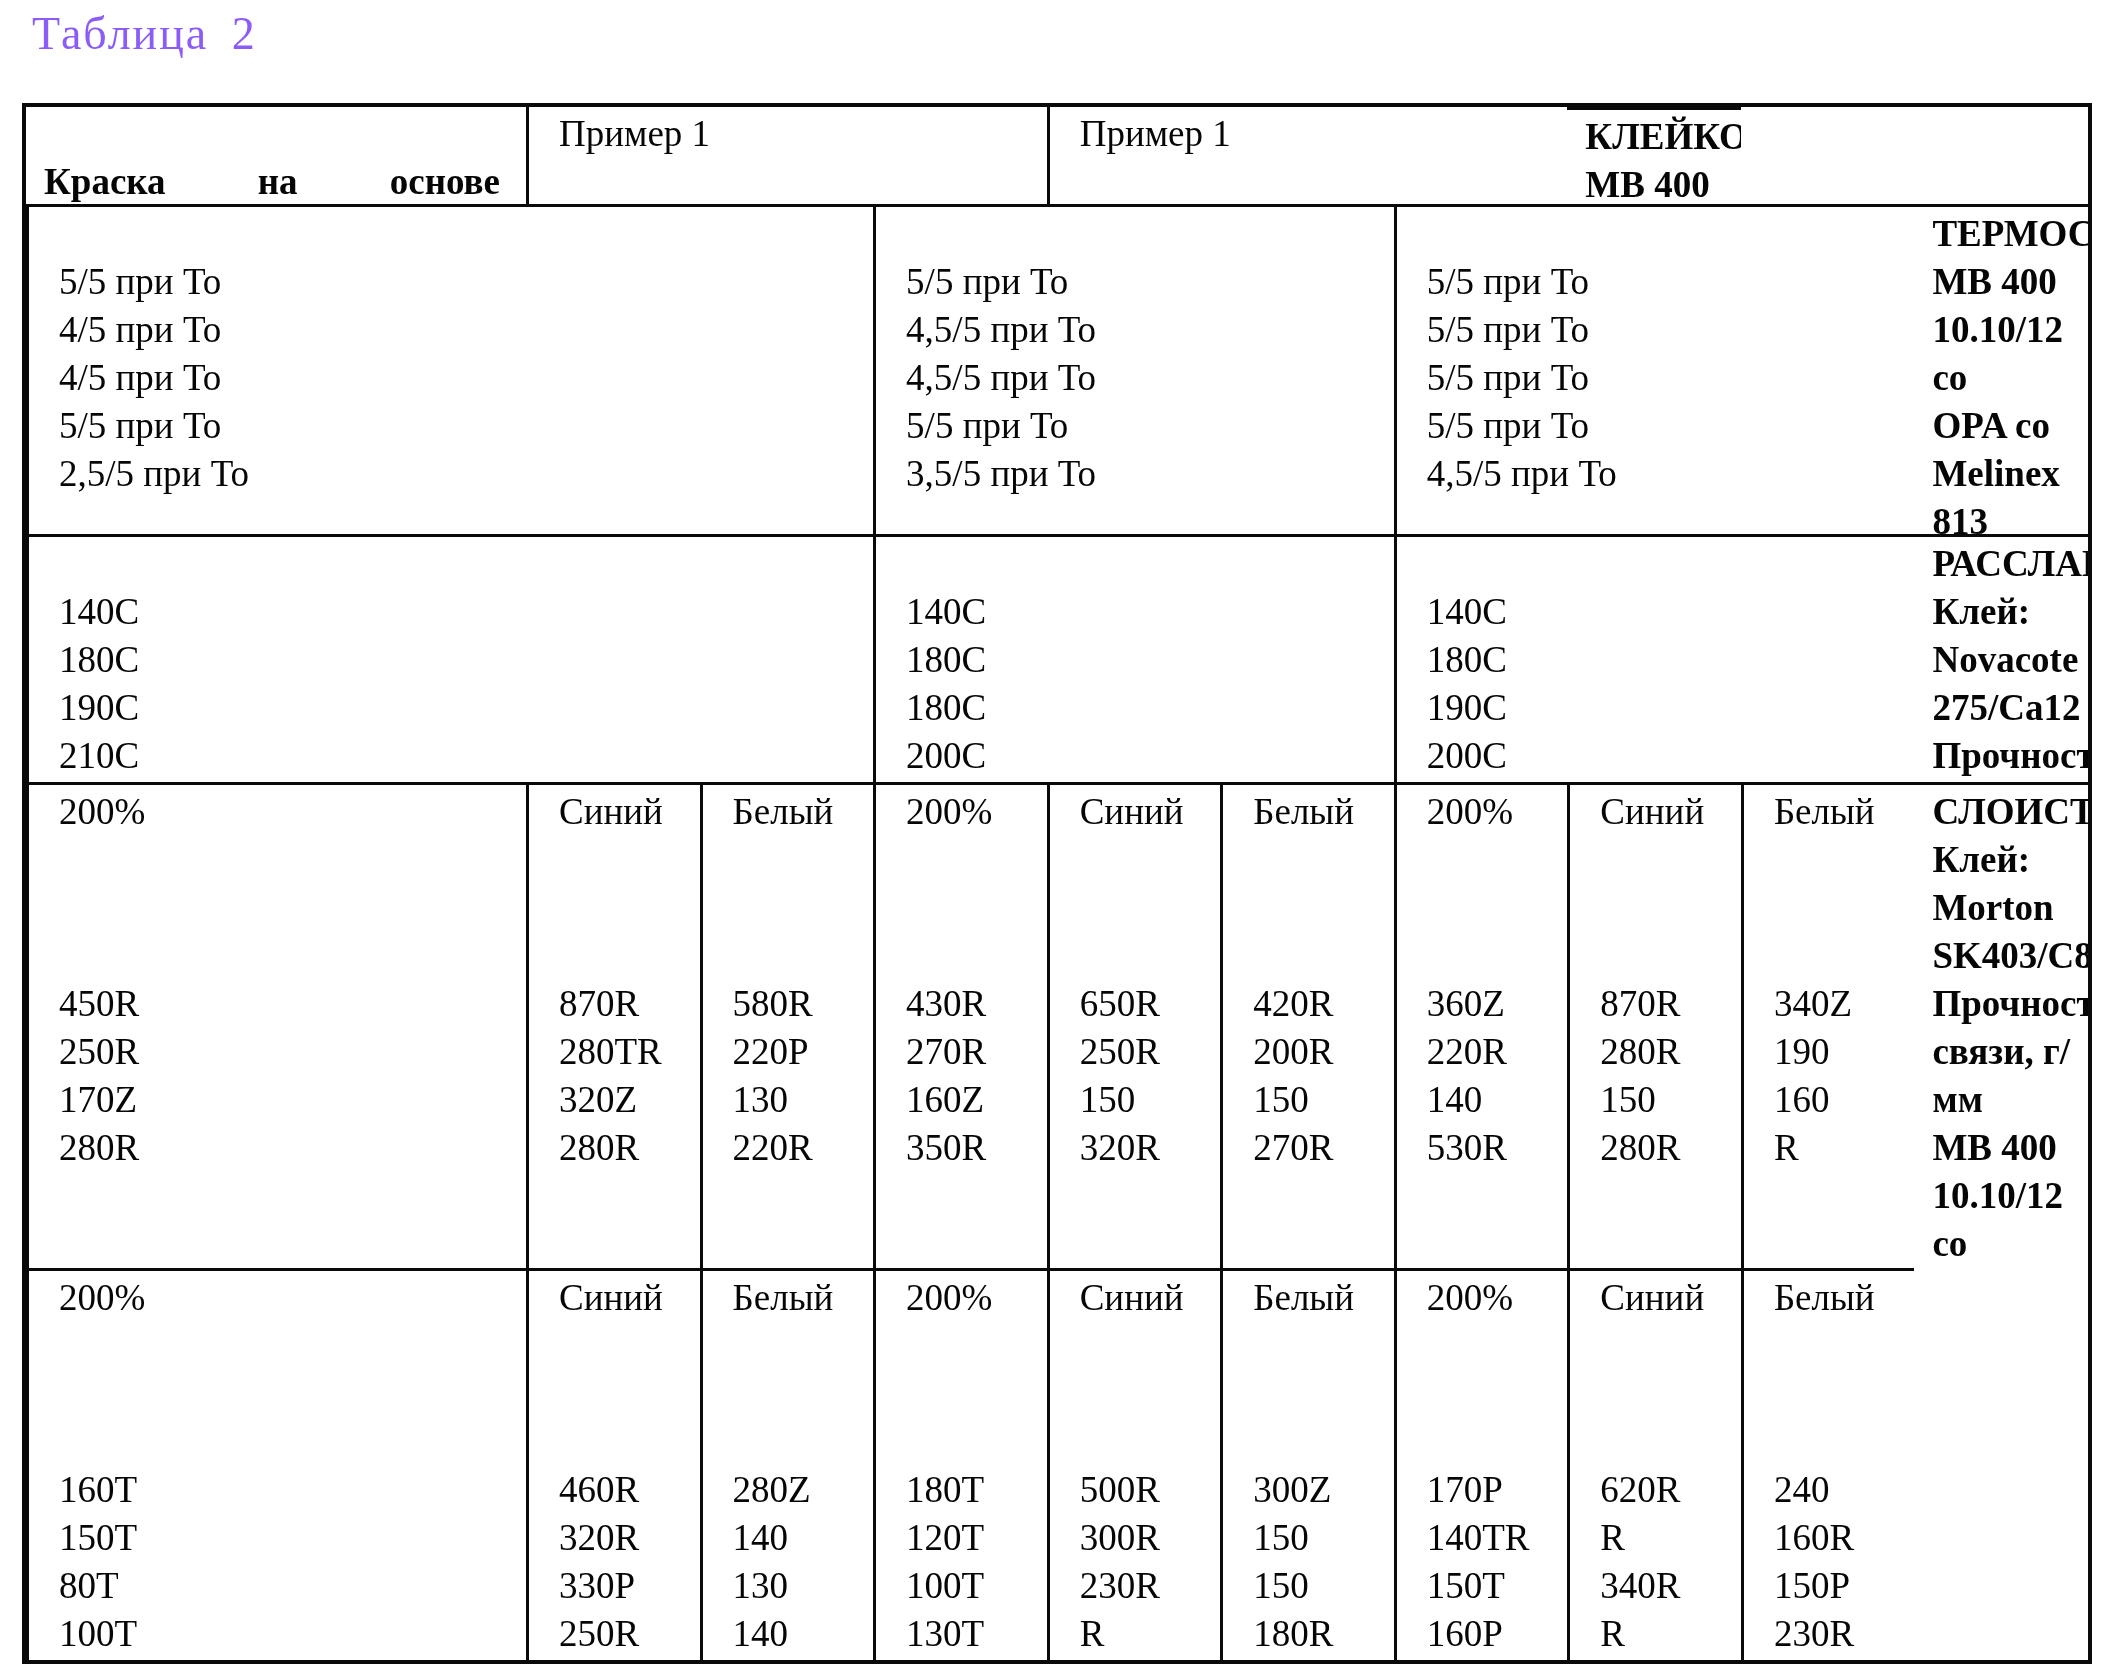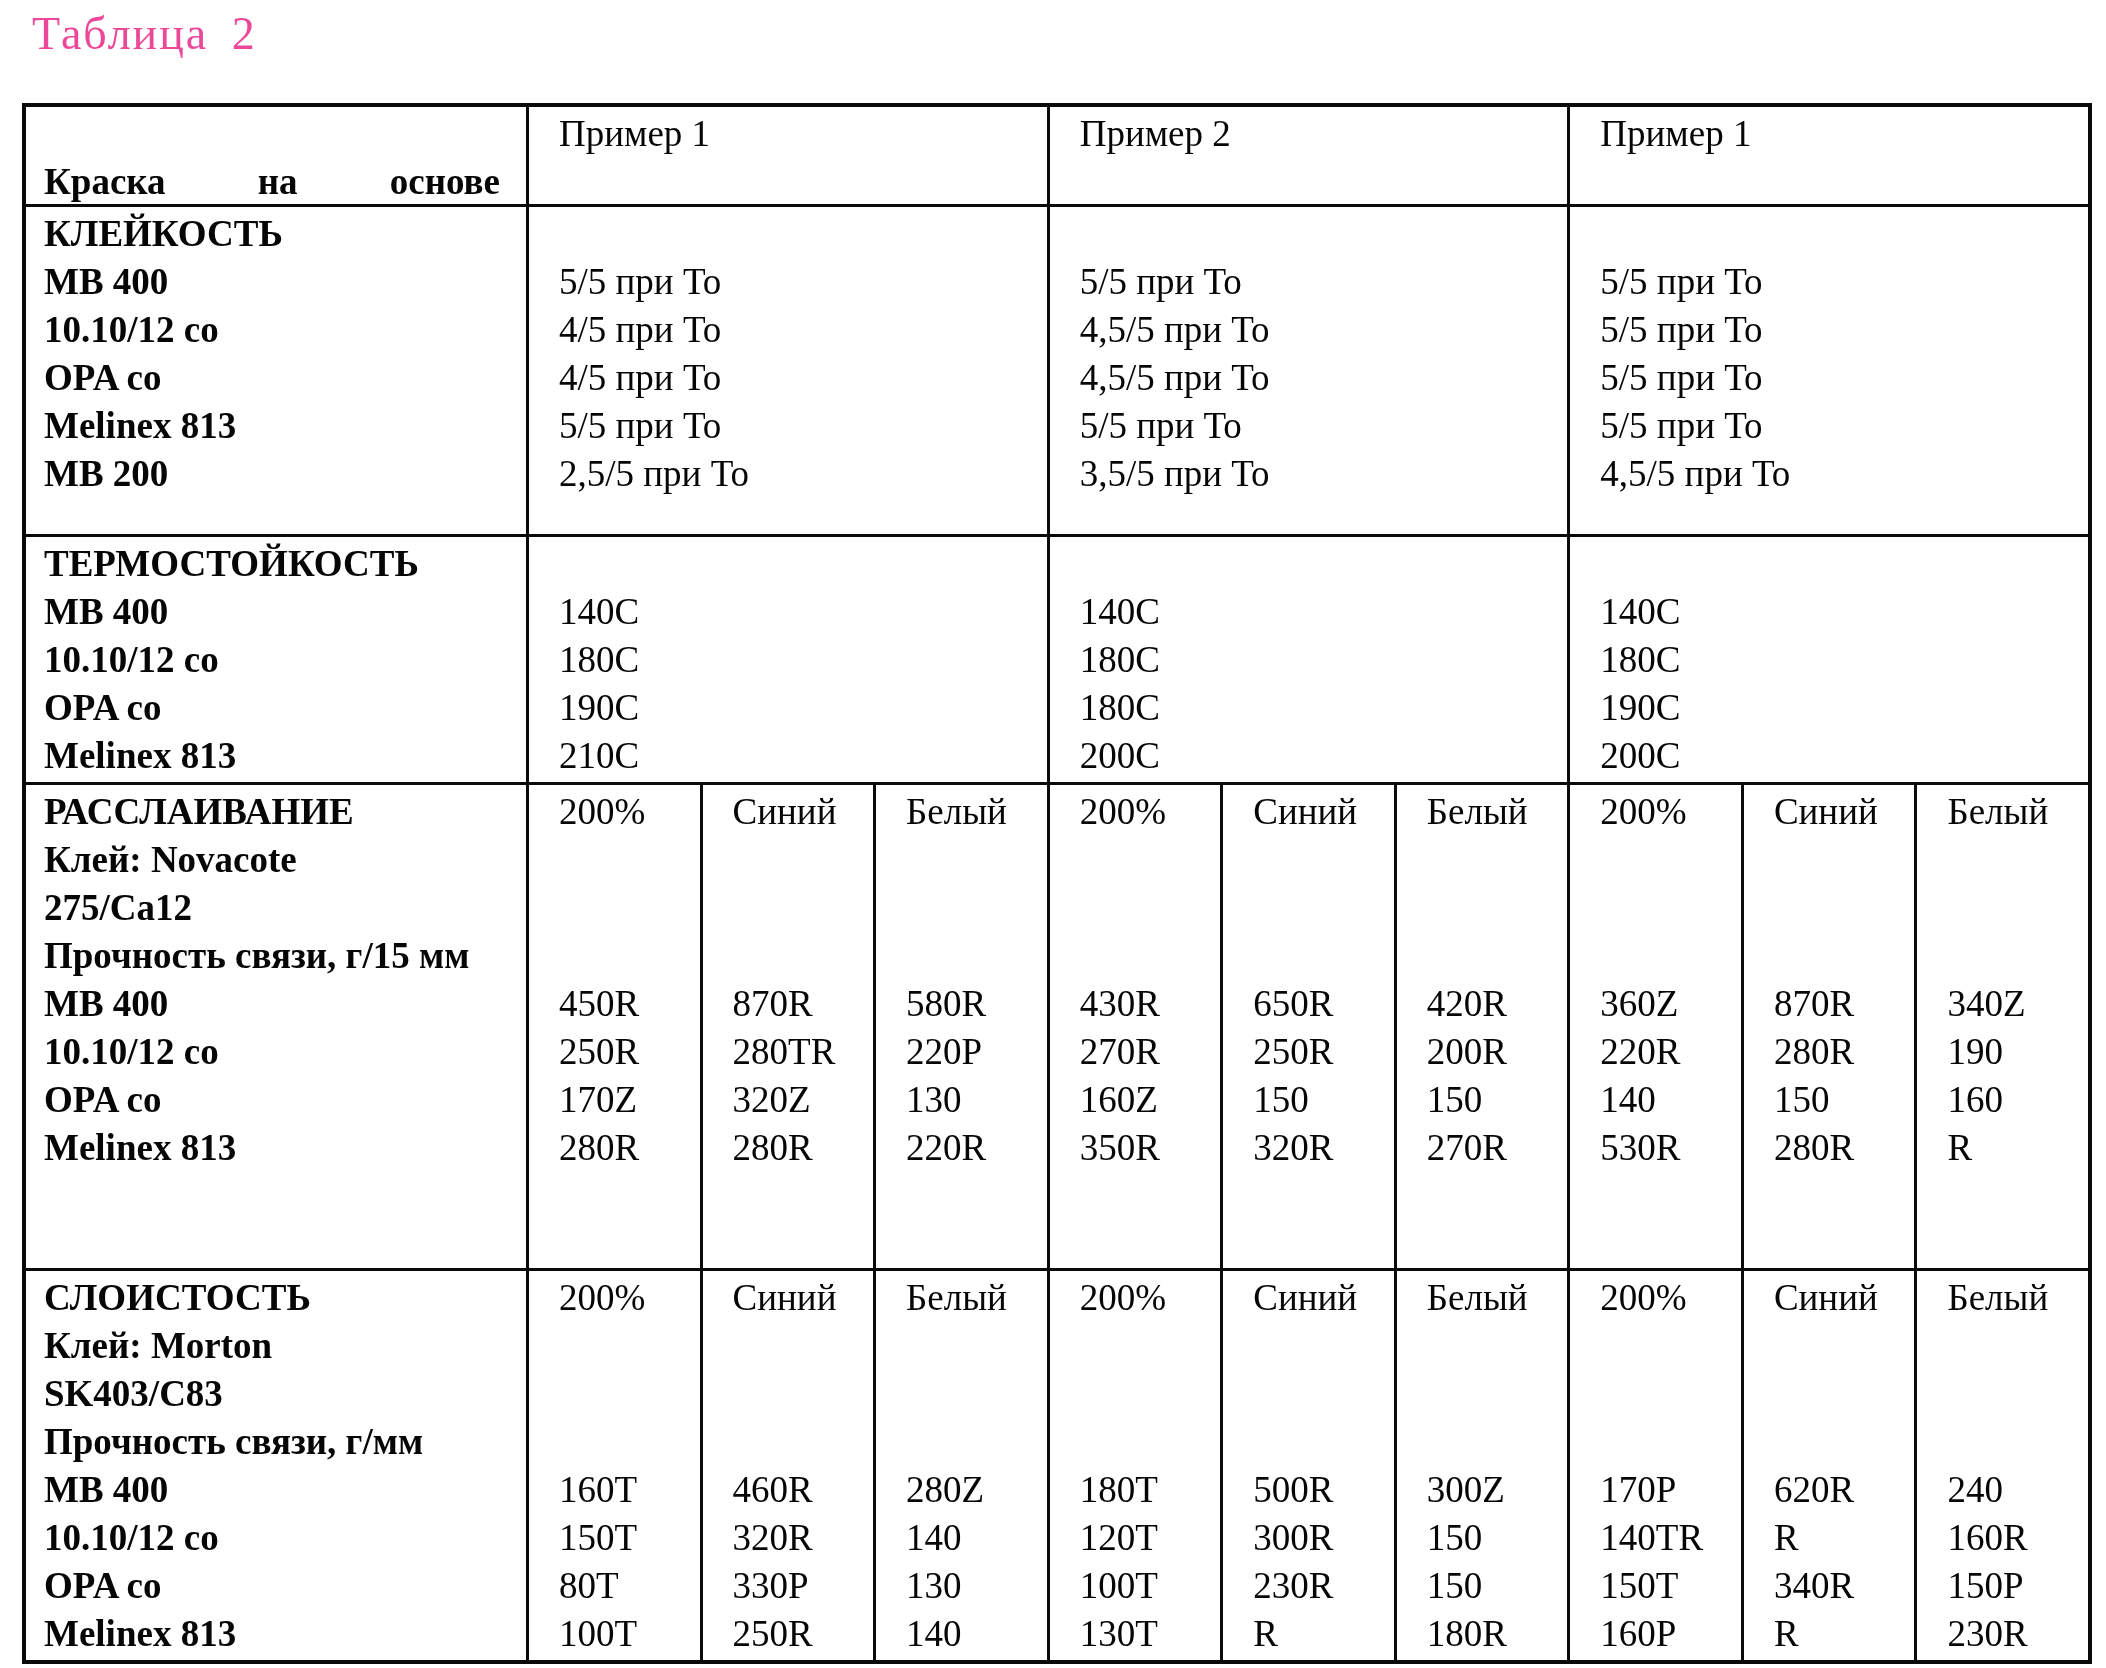--- a/index.html
+++ b/index.html
@@ -16,21 +16,21 @@
     color: #000;
   }
   .doc-title {
     position: absolute;
     left: 32px;
     top: 8px;
     font-size: 46px;
     line-height: 52px;
     letter-spacing: 2px;
     word-spacing: 10px;
-    color: #ec4899;
+    color: #8b5cf6;
   }
   .tbl {
     position: absolute;
     left: 22px;
     top: 103px;
     width: 2062px;
     display: grid;
     grid-template-columns: 500px repeat(9, 1fr);
     grid-template-rows: 97px 330px 248px 486px 392px;
     border: 4px solid #0a0a0a;
@@ -62,21 +62,20 @@
 
 <div class="doc-title">Таблица 2</div>
 
 <div class="tbl">
 
   <div class="c col1 row1 label-cell">
     <div class="hdr-line justify">Краска на основе</div>
     
   </div>
   <div class="c row1 span3">Пример 1</div>
-  <div class="c row1 span3">Пример 2</div>
   <div class="c row1 span3">Пример 1</div>
 
   <div class="c col1 label-cell">КЛЕЙКОСТЬ
 MB 400
 10.10/12 co
 OPA co
 Melinex 813
 MB 200</div>
   <div class="c span3">
 5/5 при То

